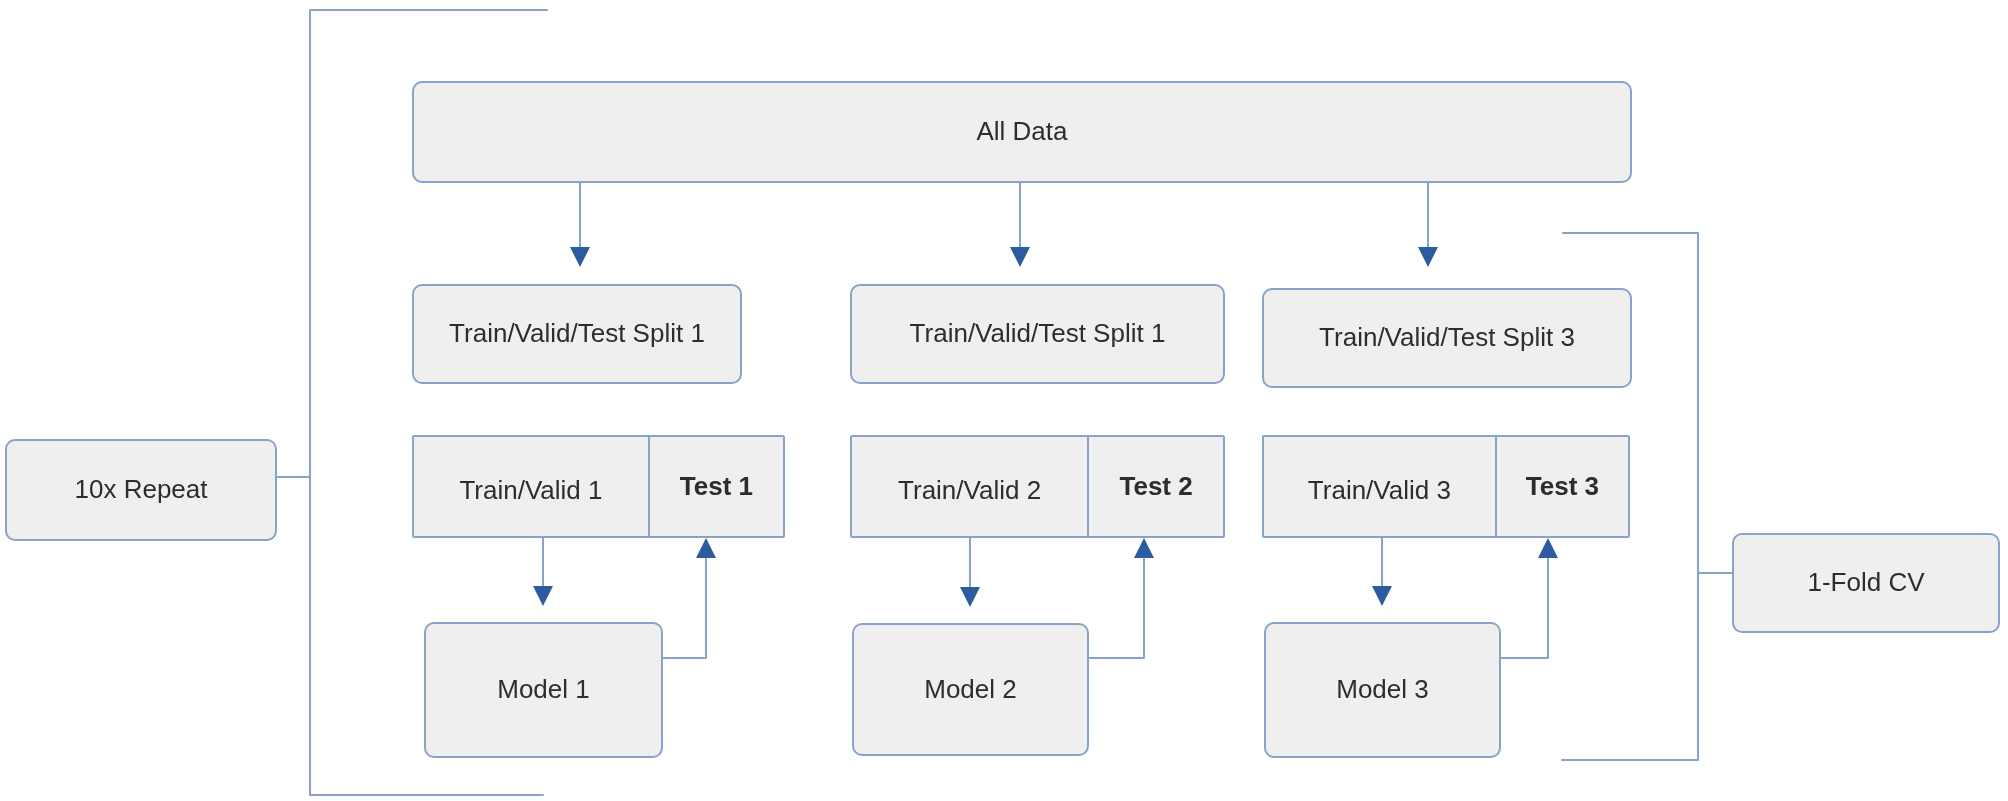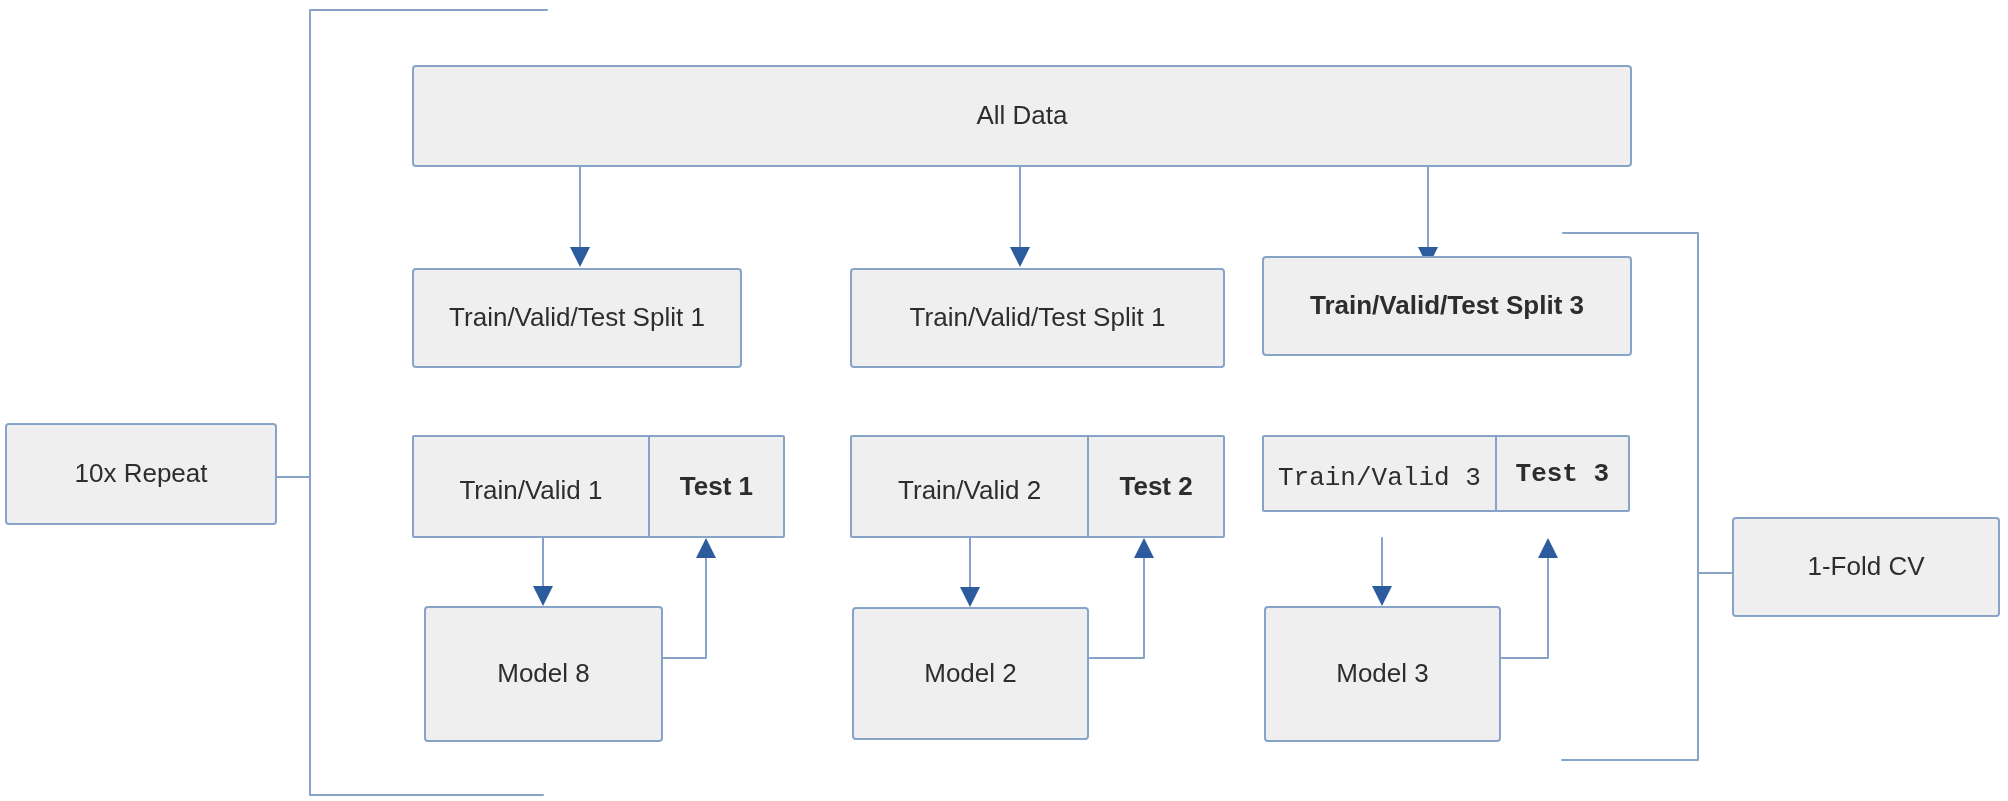--- a/index.html
+++ b/index.html
@@ -22,27 +22,28 @@
   .connectors{
     position:absolute;
     left:0;top:0;
     width:2008px;height:801px;
   }
   .box{
     position:absolute;
     box-sizing:border-box;
     background:var(--box-fill);
     border:2px solid var(--box-border);
-    border-radius:4px;
+    border-radius:10px;
     display:flex;
     align-items:center;
     justify-content:center;
     font-size:26px;
     line-height:1.2;
     white-space:nowrap;
+    margin-top:16px;
   }
   .group{
     position:absolute;
     box-sizing:border-box;
     background:var(--box-fill);
     border:2px solid var(--box-border);
     border-radius:2px;
     display:flex;
     align-items:stretch;
   }
@@ -54,24 +55,24 @@
     font-size:26px;
     white-space:nowrap;
   }
   .cell.tv{width:63.4%;margin-top:8px;}
   .cell.test{flex:1;border-left:2px solid var(--box-border);font-weight:bold;}
 
   
   #all-data   {left:412px;  top:65px;  width:1220px; height:102px;}
   #split-1    {left:412px;  top:268px; width:330px;  height:100px;}
   #split-2    {left:850px;  top:268px; width:375px;  height:100px;}
-  #split-3    {left:1262px; top:256px; width:370px;  height:100px;font-weight:bold;}
+  #split-3    {left:1262px; top:272px; width:370px;  height:100px;}
   #group-1    {left:412px;  top:435px; width:373px;  height:103px;}
   #group-2    {left:850px;  top:435px; width:375px;  height:103px;}
-  #group-3    {left:1262px; top:435px; width:368px;  height:77px;font-family:Liberation Mono, monospace;}
+  #group-3    {left:1262px; top:435px; width:368px;  height:103px;}
   #model-1    {left:424px;  top:606px; width:239px;  height:136px;}
   #model-2    {left:852px;  top:607px; width:237px;  height:133px;}
   #model-3    {left:1264px; top:606px; width:237px;  height:136px;}
   #repeat-box {left:5px;    top:423px; width:272px;  height:102px;}
   #cv-box     {left:1732px; top:517px; width:268px;  height:100px;}
 </style>
 </head>
 <body>
 
 <div class="canvas">
@@ -118,20 +119,20 @@
   </div>
   <div class="group" id="group-2">
     <div class="cell tv">Train/Valid 2</div>
     <div class="cell test">Test 2</div>
   </div>
   <div class="group" id="group-3">
     <div class="cell tv">Train/Valid 3</div>
     <div class="cell test">Test 3</div>
   </div>
 
-  <div class="box" id="model-1">Model 8</div>
+  <div class="box" id="model-1">Model 1</div>
   <div class="box" id="model-2">Model 2</div>
   <div class="box" id="model-3">Model 3</div>
 
   <div class="box" id="repeat-box">10x Repeat</div>
   <div class="box" id="cv-box">1-Fold CV</div>
 
 </div>
 
 </body></html>

